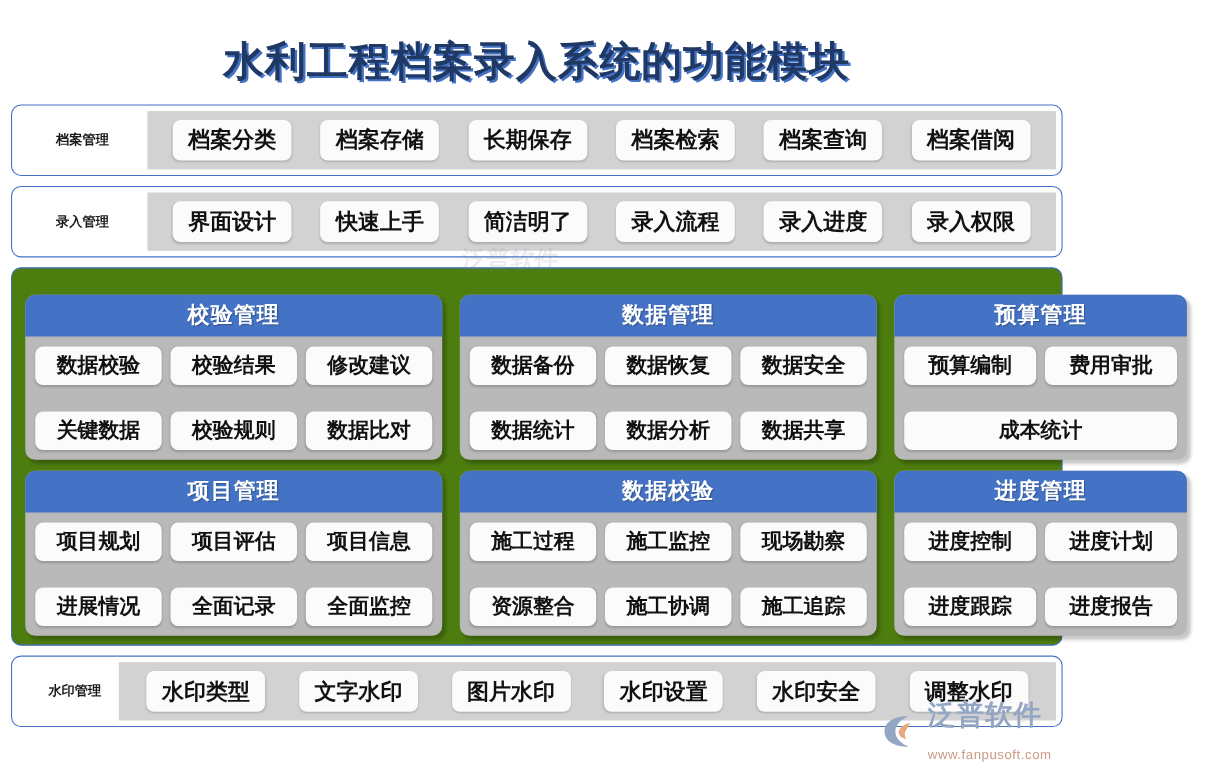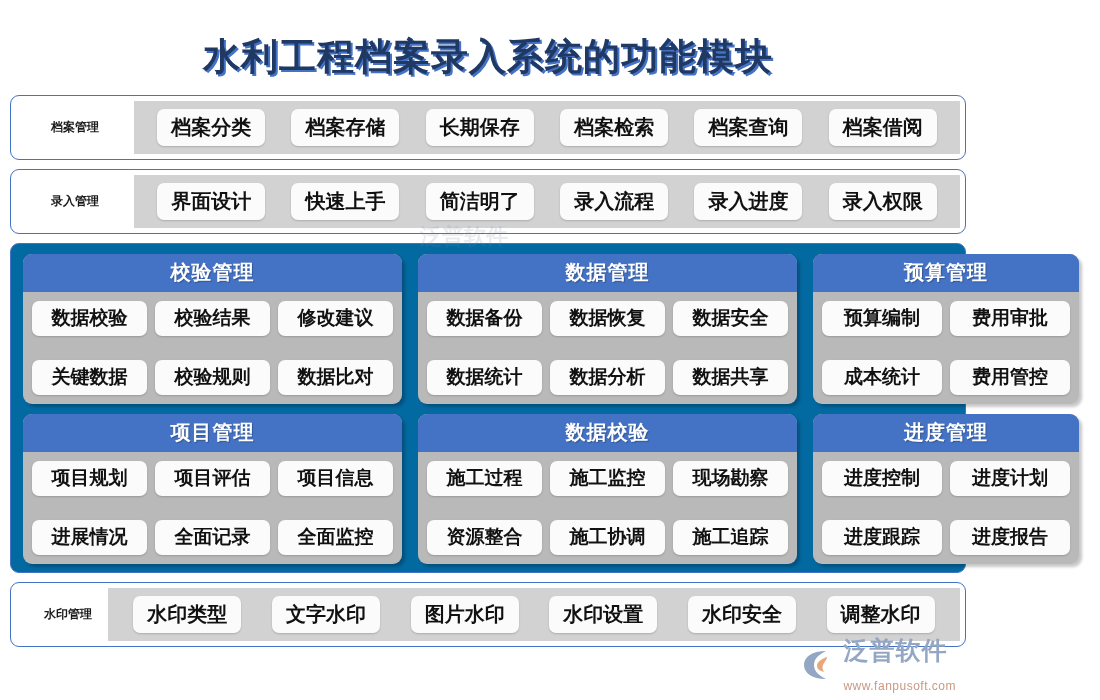--- a/index.html
+++ b/index.html
@@ -73,22 +73,22 @@
     color: #111111;
     padding: 5px 14px;
     white-space: nowrap;
     box-shadow: 0 1px 2px rgba(0,0,0,0.18);
   }
 
   
   .grid-band {
     border: 1.6px solid #4472c4;
     border-radius: 9px;
-    background: #0369a1;
-    padding: 10px 12px 8px 12px;
+    background: #4d7c0f;
+    padding: 24px 12px 8px 12px;
     margin-bottom: 9px;
     position: relative;
   }
   .grid-row {
     display: flex;
     gap: 16px;
     margin-bottom: 10px;
   }
   .grid-row:last-child { margin-bottom: 0; }
 
@@ -243,21 +243,20 @@
 
       <div class="card c2">
         <div class="card-head">预算管理</div>
         <div class="card-body">
           <div class="card-line">
             <div class="chip">预算编制</div>
             <div class="chip">费用审批</div>
           </div>
           <div class="card-line">
             <div class="chip">成本统计</div>
-            <div class="chip">费用管控</div>
           </div>
         </div>
       </div>
 
     </div>
 
     <div class="grid-row">
 
       <div class="card c3">
         <div class="card-head">项目管理</div>

